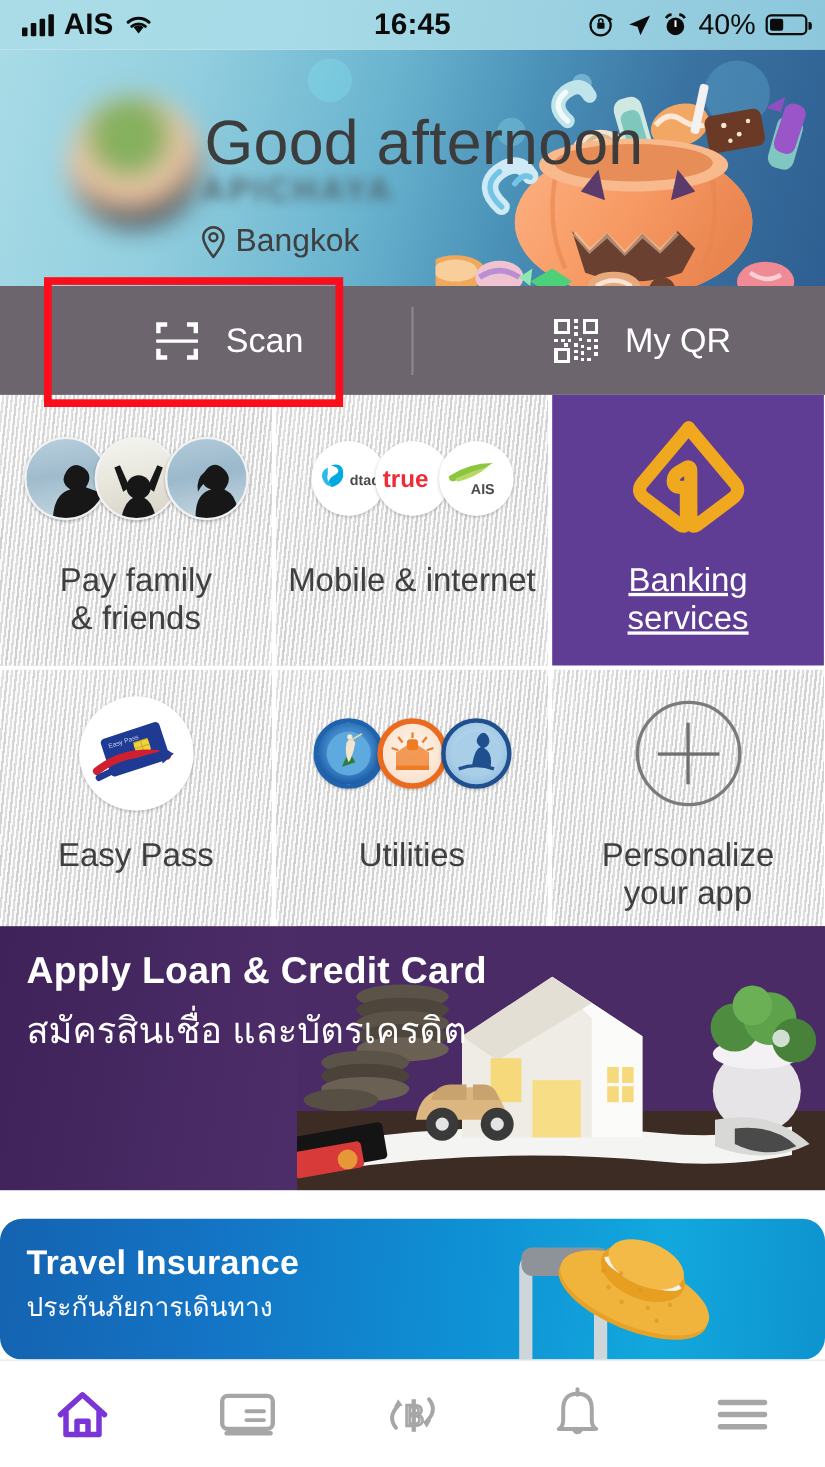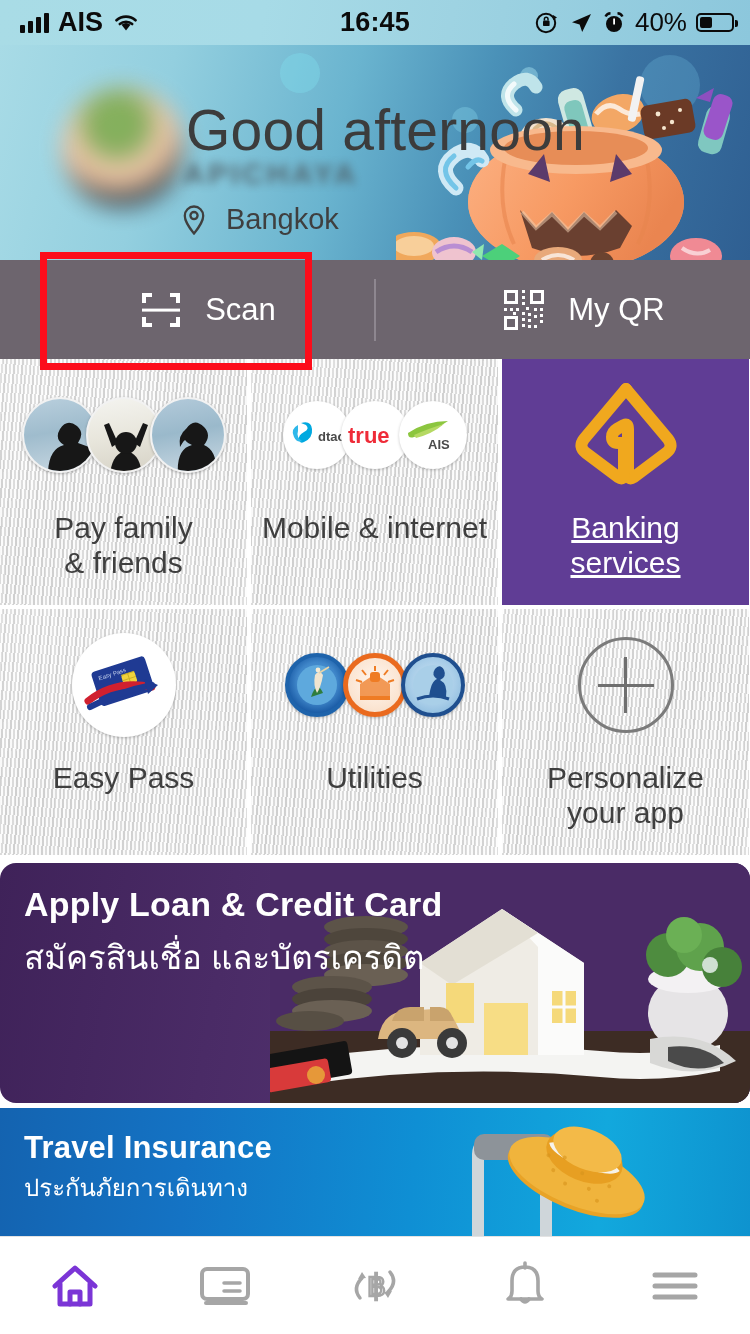--- a/index.html
+++ b/index.html
@@ -56,21 +56,21 @@
   }
   .greeting {
     position:absolute; left:186px; top:52px; font-size:57px; color:#3c3c3c;
     letter-spacing:.2px;
   }
   .username {
     position:absolute; left:183px; top:112px; font-size:30px; font-weight:700;
     color:#4e5c63; letter-spacing:3px; filter: blur(5px); opacity:.85;
   }
   .loc { position:absolute; left:182px; top:158px; display:flex; align-items:center; gap:8px; }
-  .loc-txt { font-size:29px; color:#3f3f3f;margin-left:12px; }
+  .loc-txt { font-size:29px; color:#3f3f3f; }
 
   
   .pumpkin-wrap { position:absolute; right:-6px; bottom:-10px; width:360px; height:200px; }
 
   
   .annot {
     position:absolute; left:40px; top:252px; width:272px; height:118px;
     border:7px solid #fc0d1b; z-index:15; pointer-events:none;
   }
 
@@ -138,37 +138,37 @@
   }
   .plus-circle::before, .plus-circle::after {
     content:""; position:absolute; background:#6f6f6f;
   }
   .plus-circle::before { width:56px; height:3px; }
   .plus-circle::after { width:3px; height:56px; }
 
   
   .banner { position:absolute; left:0; width:750px; overflow:hidden; }
   .banner-loan {
-    top:863px; height:240px;
+    top:842px; height:240px;
     background: linear-gradient(100deg,#3f2259 0%, #4a2b66 30%, #52326f 55%, #3e2456 100%);
-    border-radius: 16px;
   }
   .banner-loan .photo {
     position:absolute; right:0; bottom:0; width:480px; height:240px;
   }
   .banner-title {
     position:absolute; left:24px; top:22px; font-size:34px; font-weight:700; color:#ffffff;
     letter-spacing:.2px; z-index:3;
   }
   .banner-sub {
     position:absolute; left:24px; top:68px; font-size:33px; color:#ffffff; z-index:3;
   }
   .banner-travel {
     top:1108px; height:128px;
     background: linear-gradient(95deg,#1463b0 0%, #1473c4 25%, #0f8fd4 55%, #12a8dd 80%, #0e93cf 100%);
+    border-radius: 20px;
   }
   .banner-travel .banner-title { top:22px; font-size:31px; }
   .banner-travel .banner-sub { top:60px; font-size:24px; }
 
   
   .bottomnav {
     position:absolute; left:0; bottom:0; width:750px; height:98px; background:#ffffff;
     border-top:1px solid #e3e3e3; display:flex; align-items:center;
   }
   .navitem { flex:1; display:flex; align-items:center; justify-content:center; height:100%; }

